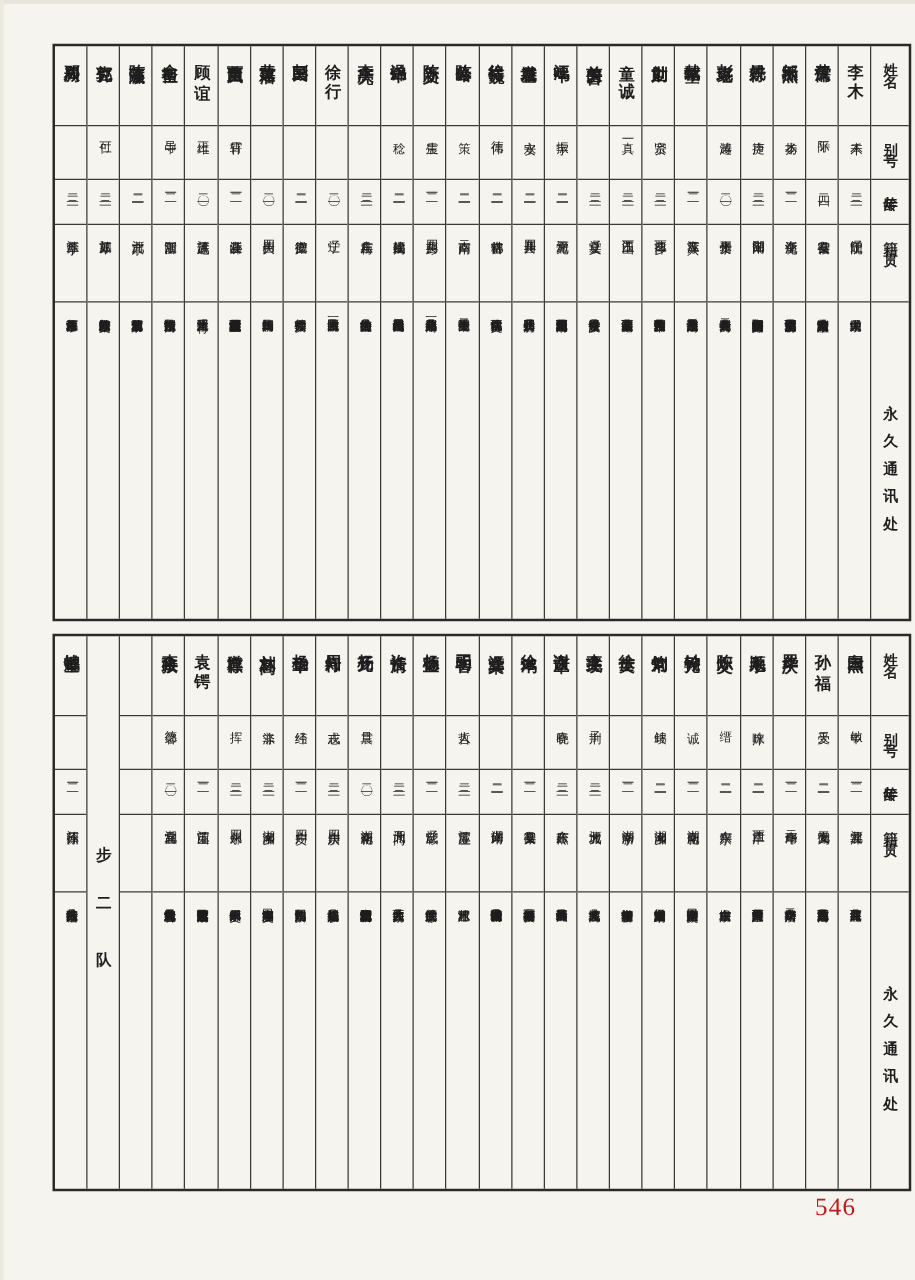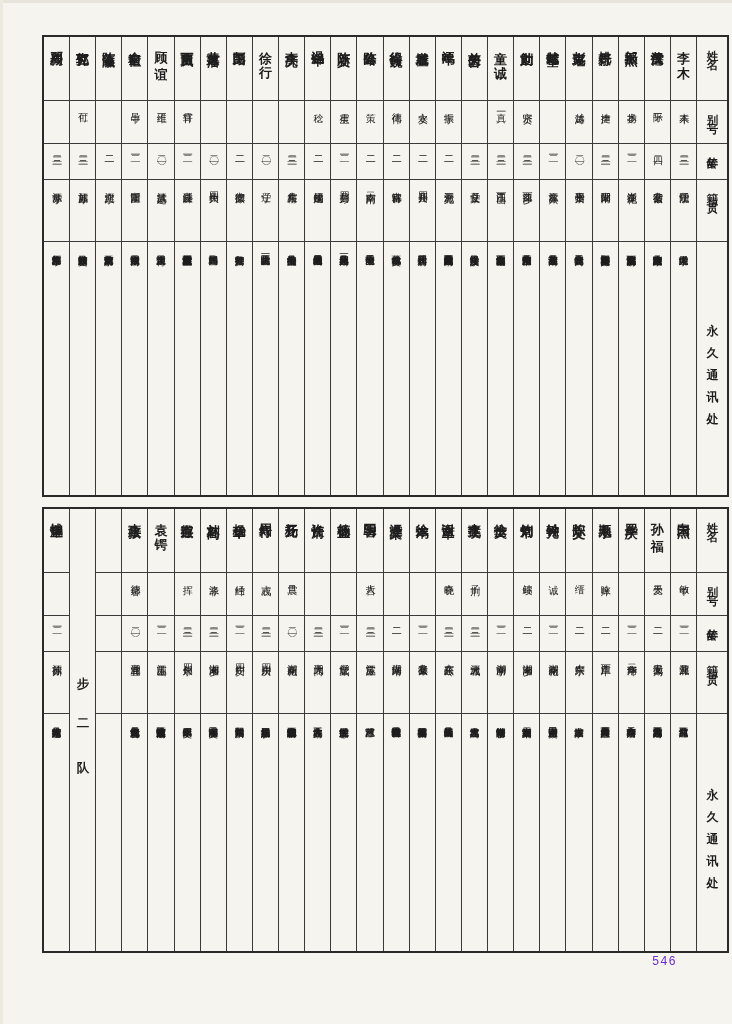--- a/index.html
+++ b/index.html
@@ -46,22 +46,22 @@
   .hlabel.two{letter-spacing:9px;}
   .c-addr.hcenter{align-items:center;justify-content:center;padding-top:0;}
   .addr-label{letter-spacing:22px;font-size:12px;}
   .vcol.section{justify-content:center;align-items:center;}
   .section-label{
     font-size:12.5px;font-weight:bold;letter-spacing:42px;
     writing-mode:vertical-rl;text-orientation:upright;
   }
   .page-number{
     position:absolute;left:652px;top:955px;width:60px;
-    font-size:12px;color:#6d28d9;letter-spacing:1px;
-    font-family:Liberation Mono, monospace;
+    font-size:20px;color:#b91c1c;letter-spacing:1px;
+    font-family:Liberation Serif, serif;
   }
   
   .edge-top{position:absolute;left:0;top:0;width:732px;height:3px;background:#e7e4dc;}
   .edge-left{position:absolute;left:0;top:0;width:3px;height:1024px;background:#eceade;}
 </style>
 </head>
 <body>
 
 <div class="sheet">
   <div class="edge-top"></div>

